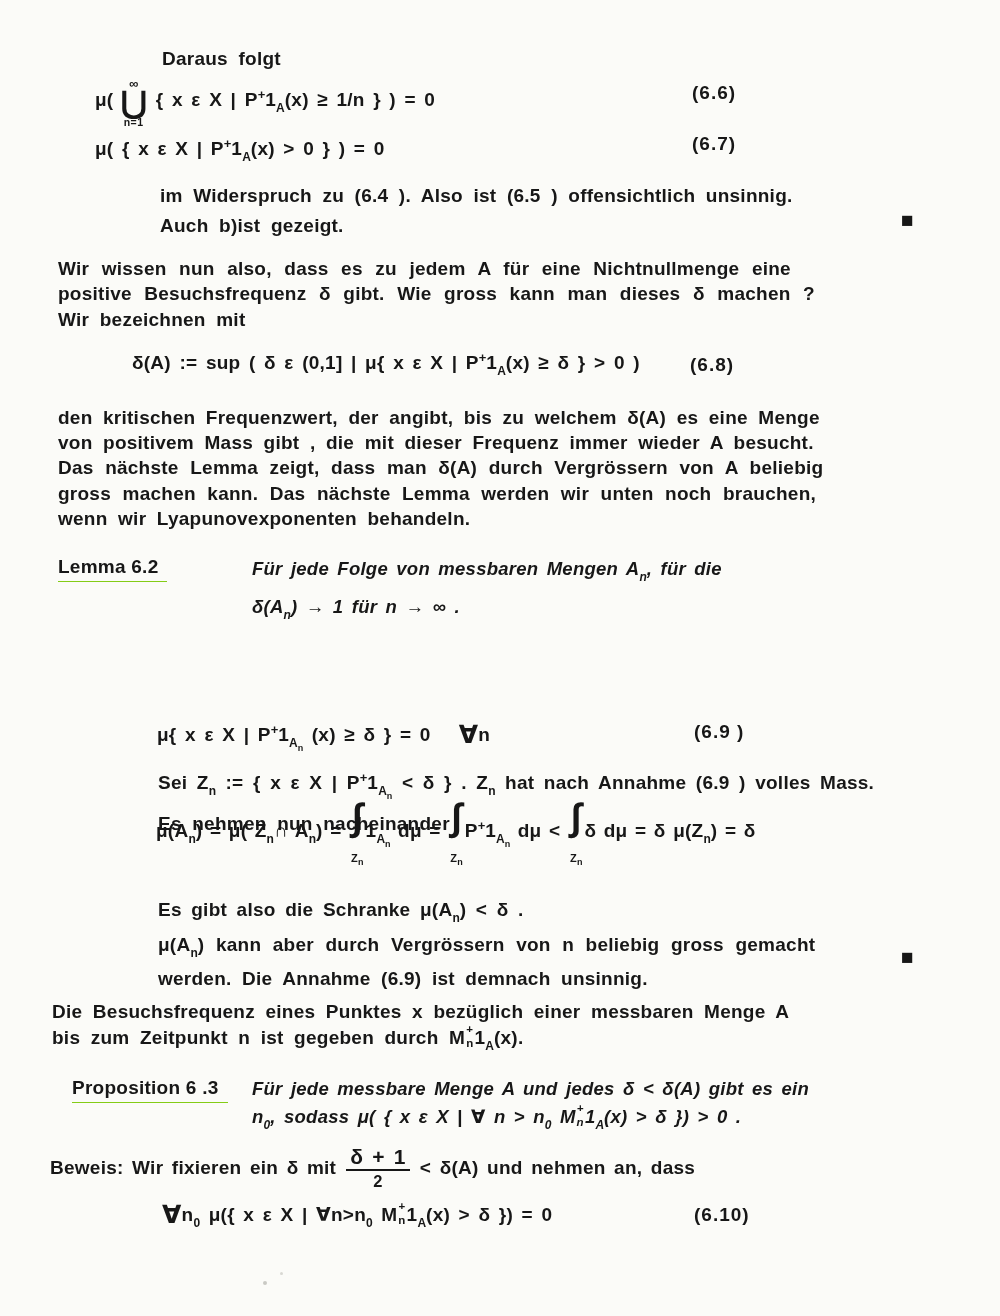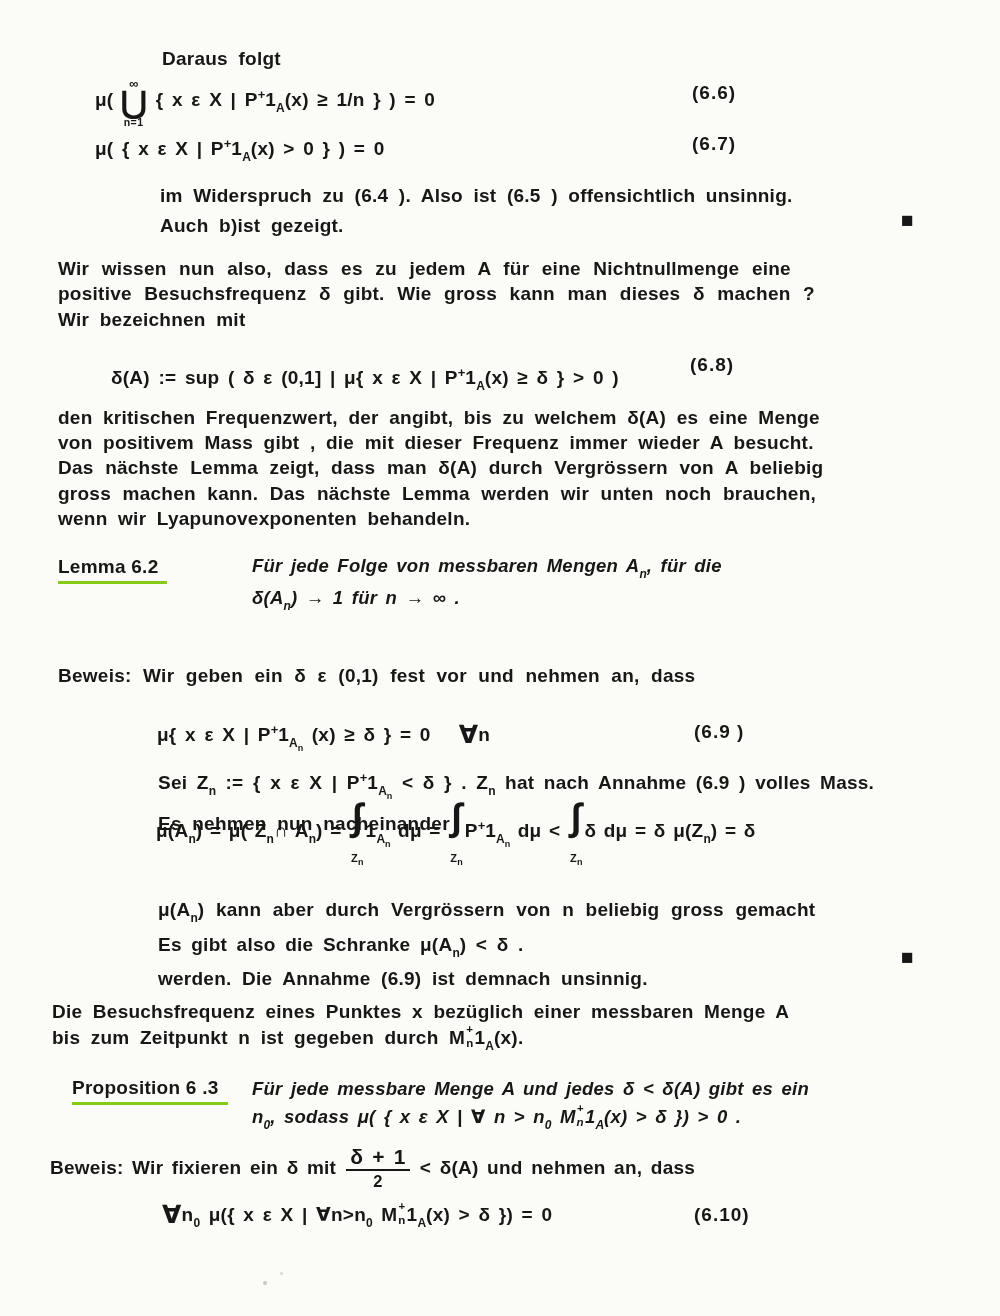--- a/index.html
+++ b/index.html
@@ -30,21 +30,21 @@
   .intgrp { margin:0 2px; position:relative; top:3px; }
   .int   { font-size:38px; line-height:0.78; font-weight:bold; }
   .int-sub { font-size:11px; margin-top:21px; }
   .int-sub .sb2 { vertical-align:-3px; }
   .mstk { font-size:11.5px; position:relative; top:-2px; margin:0 1px; row-gap:3px; }
   .frac { margin:0 10px; position:relative; top:-1px; }
   .num  { font-size:21px; padding:0 4px 2px 4px; border-bottom:2.5px solid #171717; }
   .den  { font-size:16.5px; padding-top:2px; }
   .bigA { font-size:25px; vertical-align:-2px; }
   
-  .utitle { display:inline-block; border-bottom:3px solid #84cc16; padding:0 9px 3px 0; }
+  .utitle { display:inline-block; border-bottom:1px solid #84cc16; padding:0 9px 3px 0; }
   
   .stmt { font-style:italic; font-size:18.5px; word-spacing:3px; }
   .qed { position:absolute; font-size:21px; line-height:1; }
   .speck { position:absolute; border-radius:50%; background:#c9c9c4; }
 </style>
 </head>
 <body>
 
 <div class="page">
 
@@ -75,50 +75,47 @@
     <div class="ln ws5">Auch b)ist gezeigt.</div>
   </div>
   <span class="qed" style="left:901px; top:209px;">■</span>
 
   <div class="abs" style="left:58px; top:256px; line-height:25.4px;">
     <div class="ln ws7">Wir wissen nun also, dass es zu jedem A für eine Nichtnullmenge eine</div>
     <div class="ln ws7">positive Besuchsfrequenz δ gibt. Wie gross kann man dieses δ machen ?</div>
     <div class="ln ws5">Wir bezeichnen mit</div>
   </div>
 
-  <div class="eqrow" style="left:111px; top:346px; line-height:53px; height:38px;">
+  <div class="eqrow" style="left:132px; top:346px; line-height:24px; height:38px;">
     <span>δ(A) := sup ( δ ε (0,1] | μ{ x ε X | P</span><span class="sp">+</span><span>1</span><span class="sb">A</span><span>(x) ≥ δ } &gt; 0 )</span>
   </div>
   <div class="eqlabel" style="left:690px; top:354px;">
     <span>(6.8)</span>
   </div>
 
   <div class="abs" style="left:58px; top:405px; line-height:25.2px;">
     <div class="ln ws5">den kritischen Frequenzwert, der angibt, bis zu welchem δ(A) es eine Menge</div>
     <div class="ln ws5">von positivem Mass gibt , die mit dieser Frequenz immer wieder A besucht.</div>
     <div class="ln ws6">Das nächste Lemma zeigt, dass man δ(A) durch Vergrössern von A beliebig</div>
     <div class="ln ws6">gross machen kann. Das nächste Lemma werden wir unten noch brauchen,</div>
     <div class="ln ws5">wenn wir Lyapunovexponenten behandeln.</div>
   </div>
 
   <div class="abs" style="left:58px; top:556px;">
     <span class="utitle">Lemma 6.2</span>
   </div>
-  <div class="abs stmt" style="left:252px; top:554px; line-height:24px;">
+  <div class="abs stmt" style="left:252px; top:554px; line-height:29px;">
     <div class="ln">
       <span>Für jede Folge von messbaren Mengen A</span><span class="sb">n</span><span>, für die</span>
     </div>
     <div class="ln">
       <span>δ(A</span><span class="sb">n</span><span>) → 1 für n → ∞ .</span>
     </div>
   </div>
 
-  <div class="abs ln ws6" style="left:58px; top:665px;">
-    <span>Beweis: Wir geben ein δ ε (0,1) fest vor und nehmen an, dass</span>
-  </div>
 
   <div class="eqrow" style="left:157px; top:710px; line-height:40px; height:40px;">
     <span>μ{ x ε X | P</span><span class="sp">+</span><span>1</span><span class="sb"><span>A</span><span class="sb2">n</span></span><span> (x) ≥ δ } = 0</span><span class="bigA" style="margin-left:28px;">∀</span><span>n</span>
   </div>
   <div class="eqlabel" style="left:694px; top:721px;">
     <span>(6.9 )</span>
   </div>
 
   <div class="abs" style="left:158px; top:764px; line-height:27px;">
     <div class="ln ws4">
@@ -134,25 +131,25 @@
       </span><span>1</span><span class="sb"><span>A</span><span class="sb2">n</span></span><span> dμ = </span><span class="stk intgrp">
         <span class="int">∫</span>
         <span class="int-sub"><span>Z</span><span class="sb2">n</span></span>
       </span><span>P</span><span class="sp">+</span><span>1</span><span class="sb"><span>A</span><span class="sb2">n</span></span><span> dμ &lt; </span><span class="stk intgrp">
         <span class="int">∫</span>
         <span class="int-sub"><span>Z</span><span class="sb2">n</span></span>
       </span><span>δ dμ = δ μ(Z</span><span class="sb">n</span><span>) = δ</span>
   </div>
 
   <div class="abs" style="left:158px; top:897px; line-height:26.6px;">
+    <div class="ln ws4">
+      <span>Es gibt also die Schranke μ(A</span><span class="sb">n</span><span>) &lt; δ .</span>
+    </div>
     <div class="ln ws6">
       <span>μ(A</span><span class="sb">n</span><span>) kann aber durch Vergrössern von n beliebig gross gemacht</span>
-    </div>
-    <div class="ln ws4">
-      <span>Es gibt also die Schranke μ(A</span><span class="sb">n</span><span>) &lt; δ .</span>
     </div>
     <div class="ln ws5">werden. Die Annahme (6.9) ist demnach unsinnig.</div>
   </div>
   <span class="qed" style="left:901px; top:946px;">■</span>
 
   <div class="abs" style="left:52px; top:999px; line-height:26px;">
     <div class="ln ws5">Die Besuchsfrequenz eines Punktes x bezüglich einer messbaren Menge A</div>
     <div class="ln ws5">
       <span>bis zum Zeitpunkt n ist gegeben durch M</span><span class="stk mstk">
           <span>+</span>

